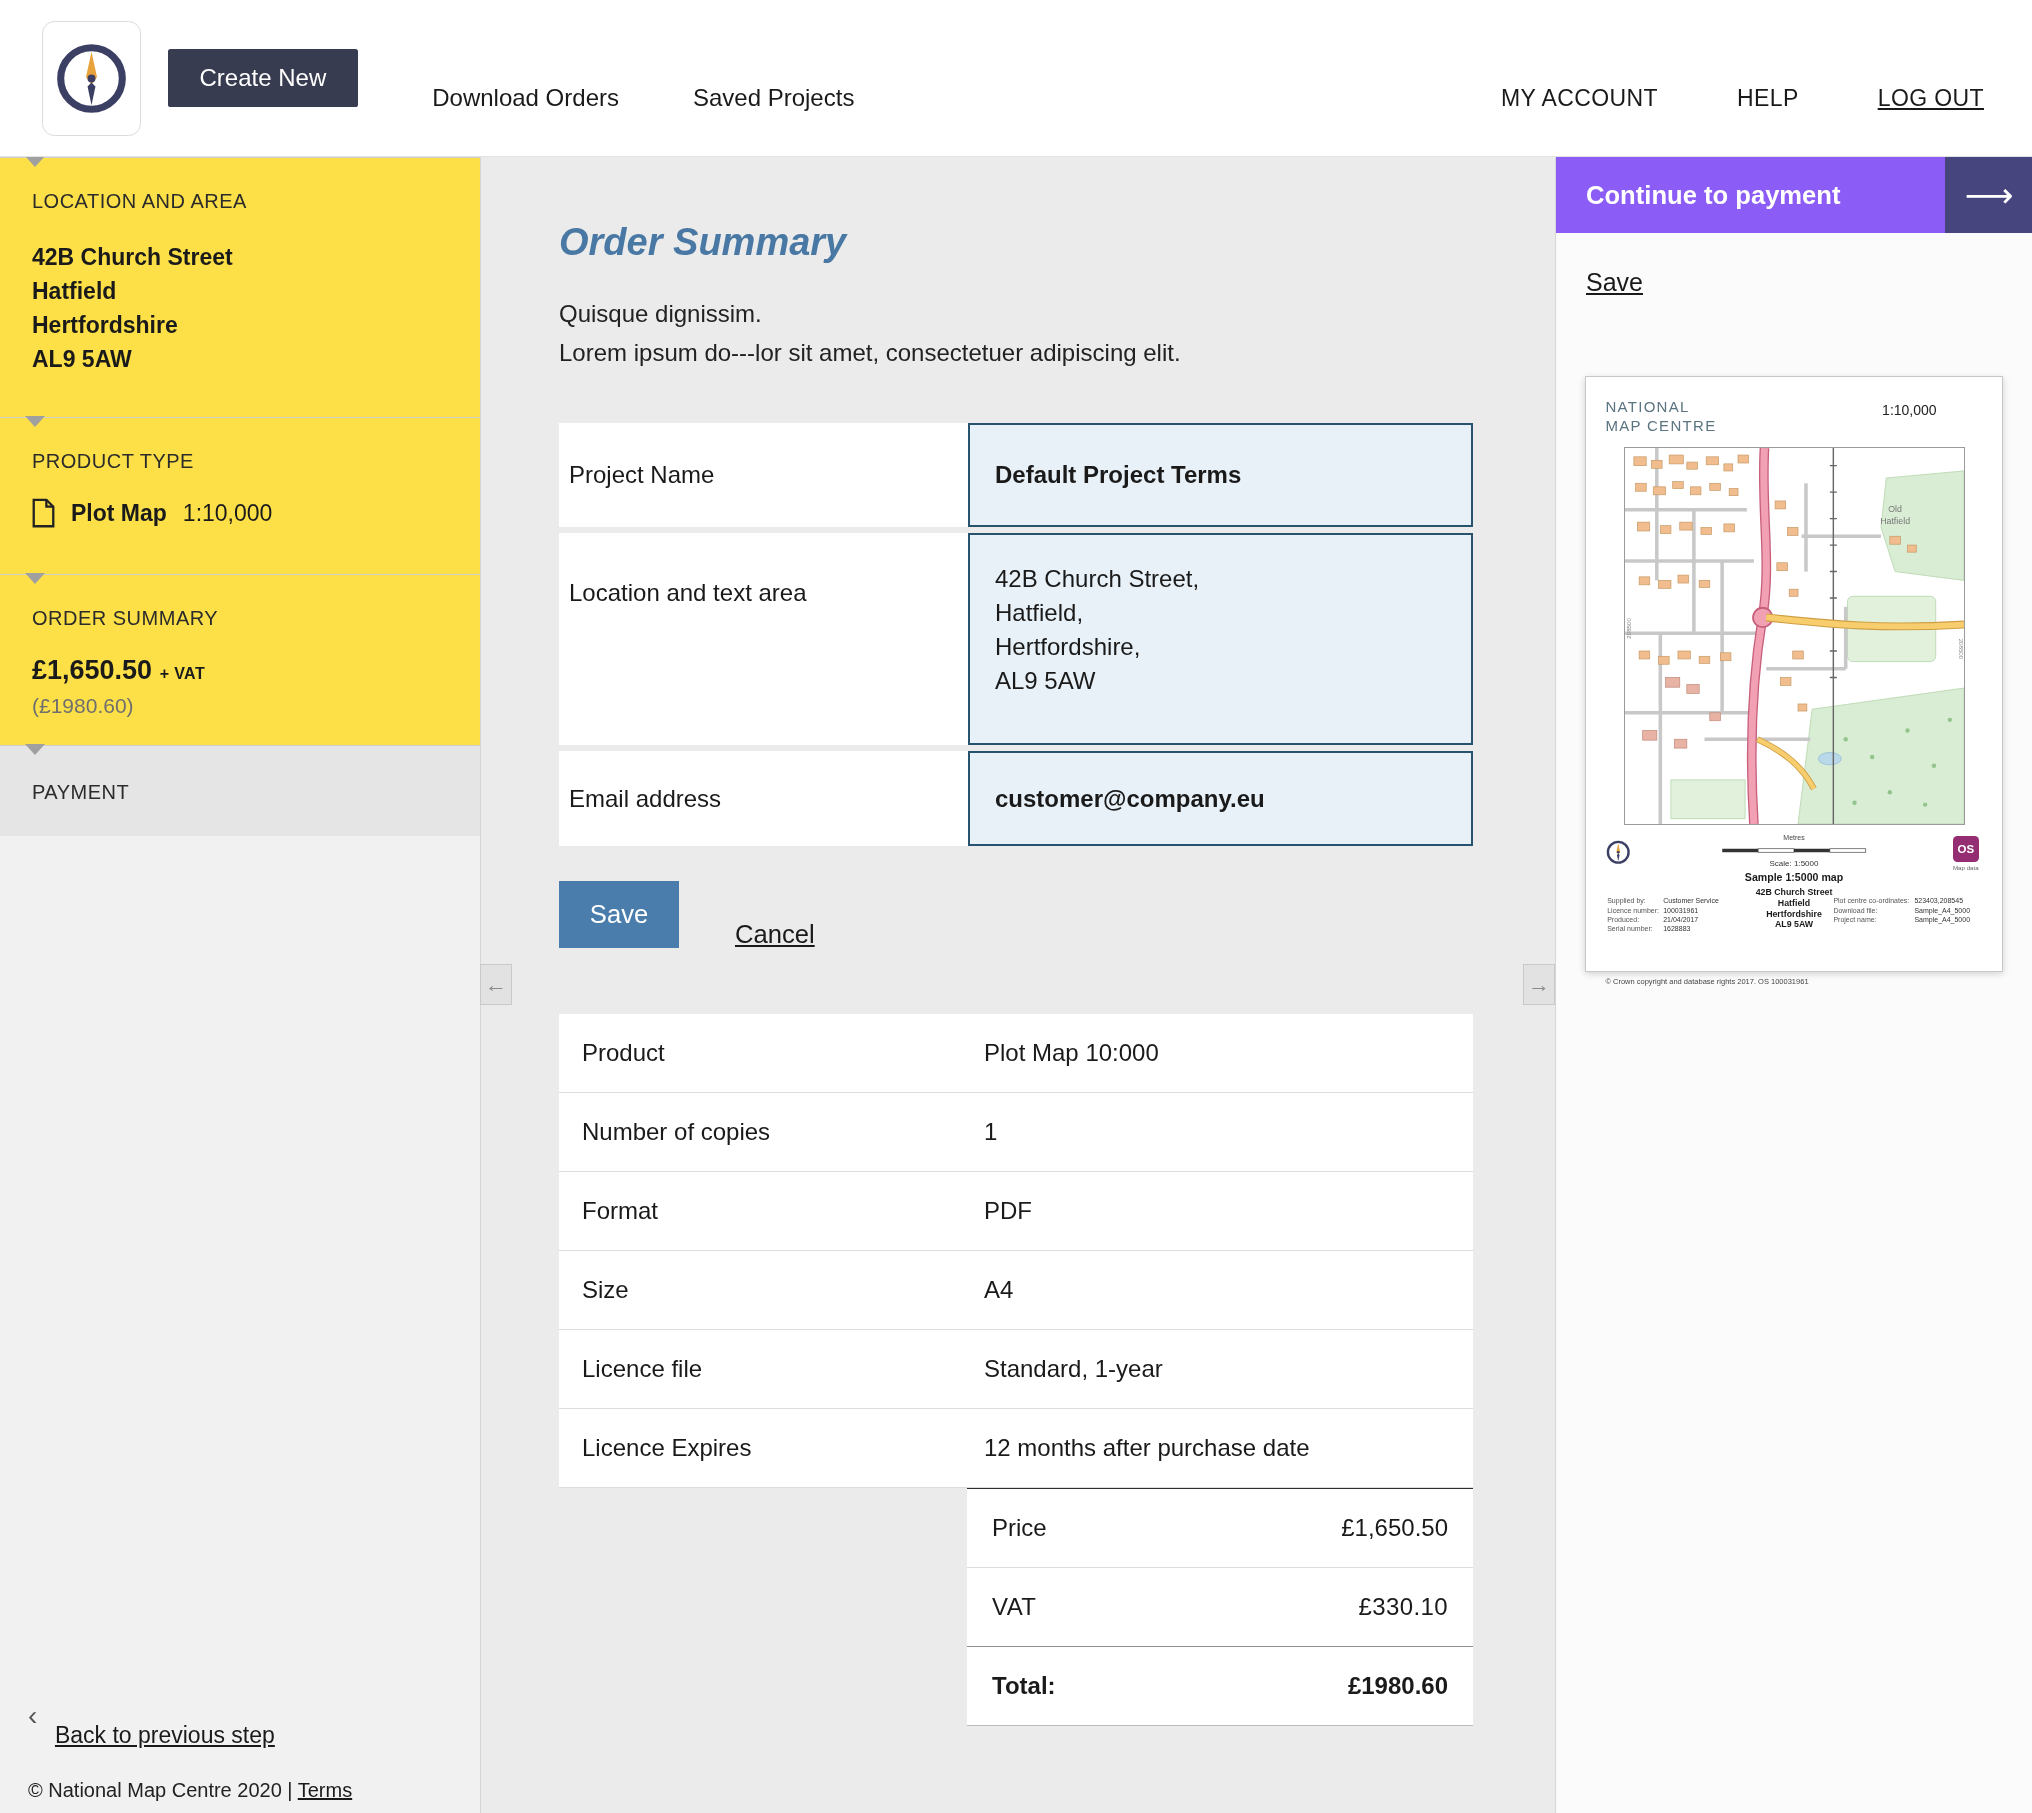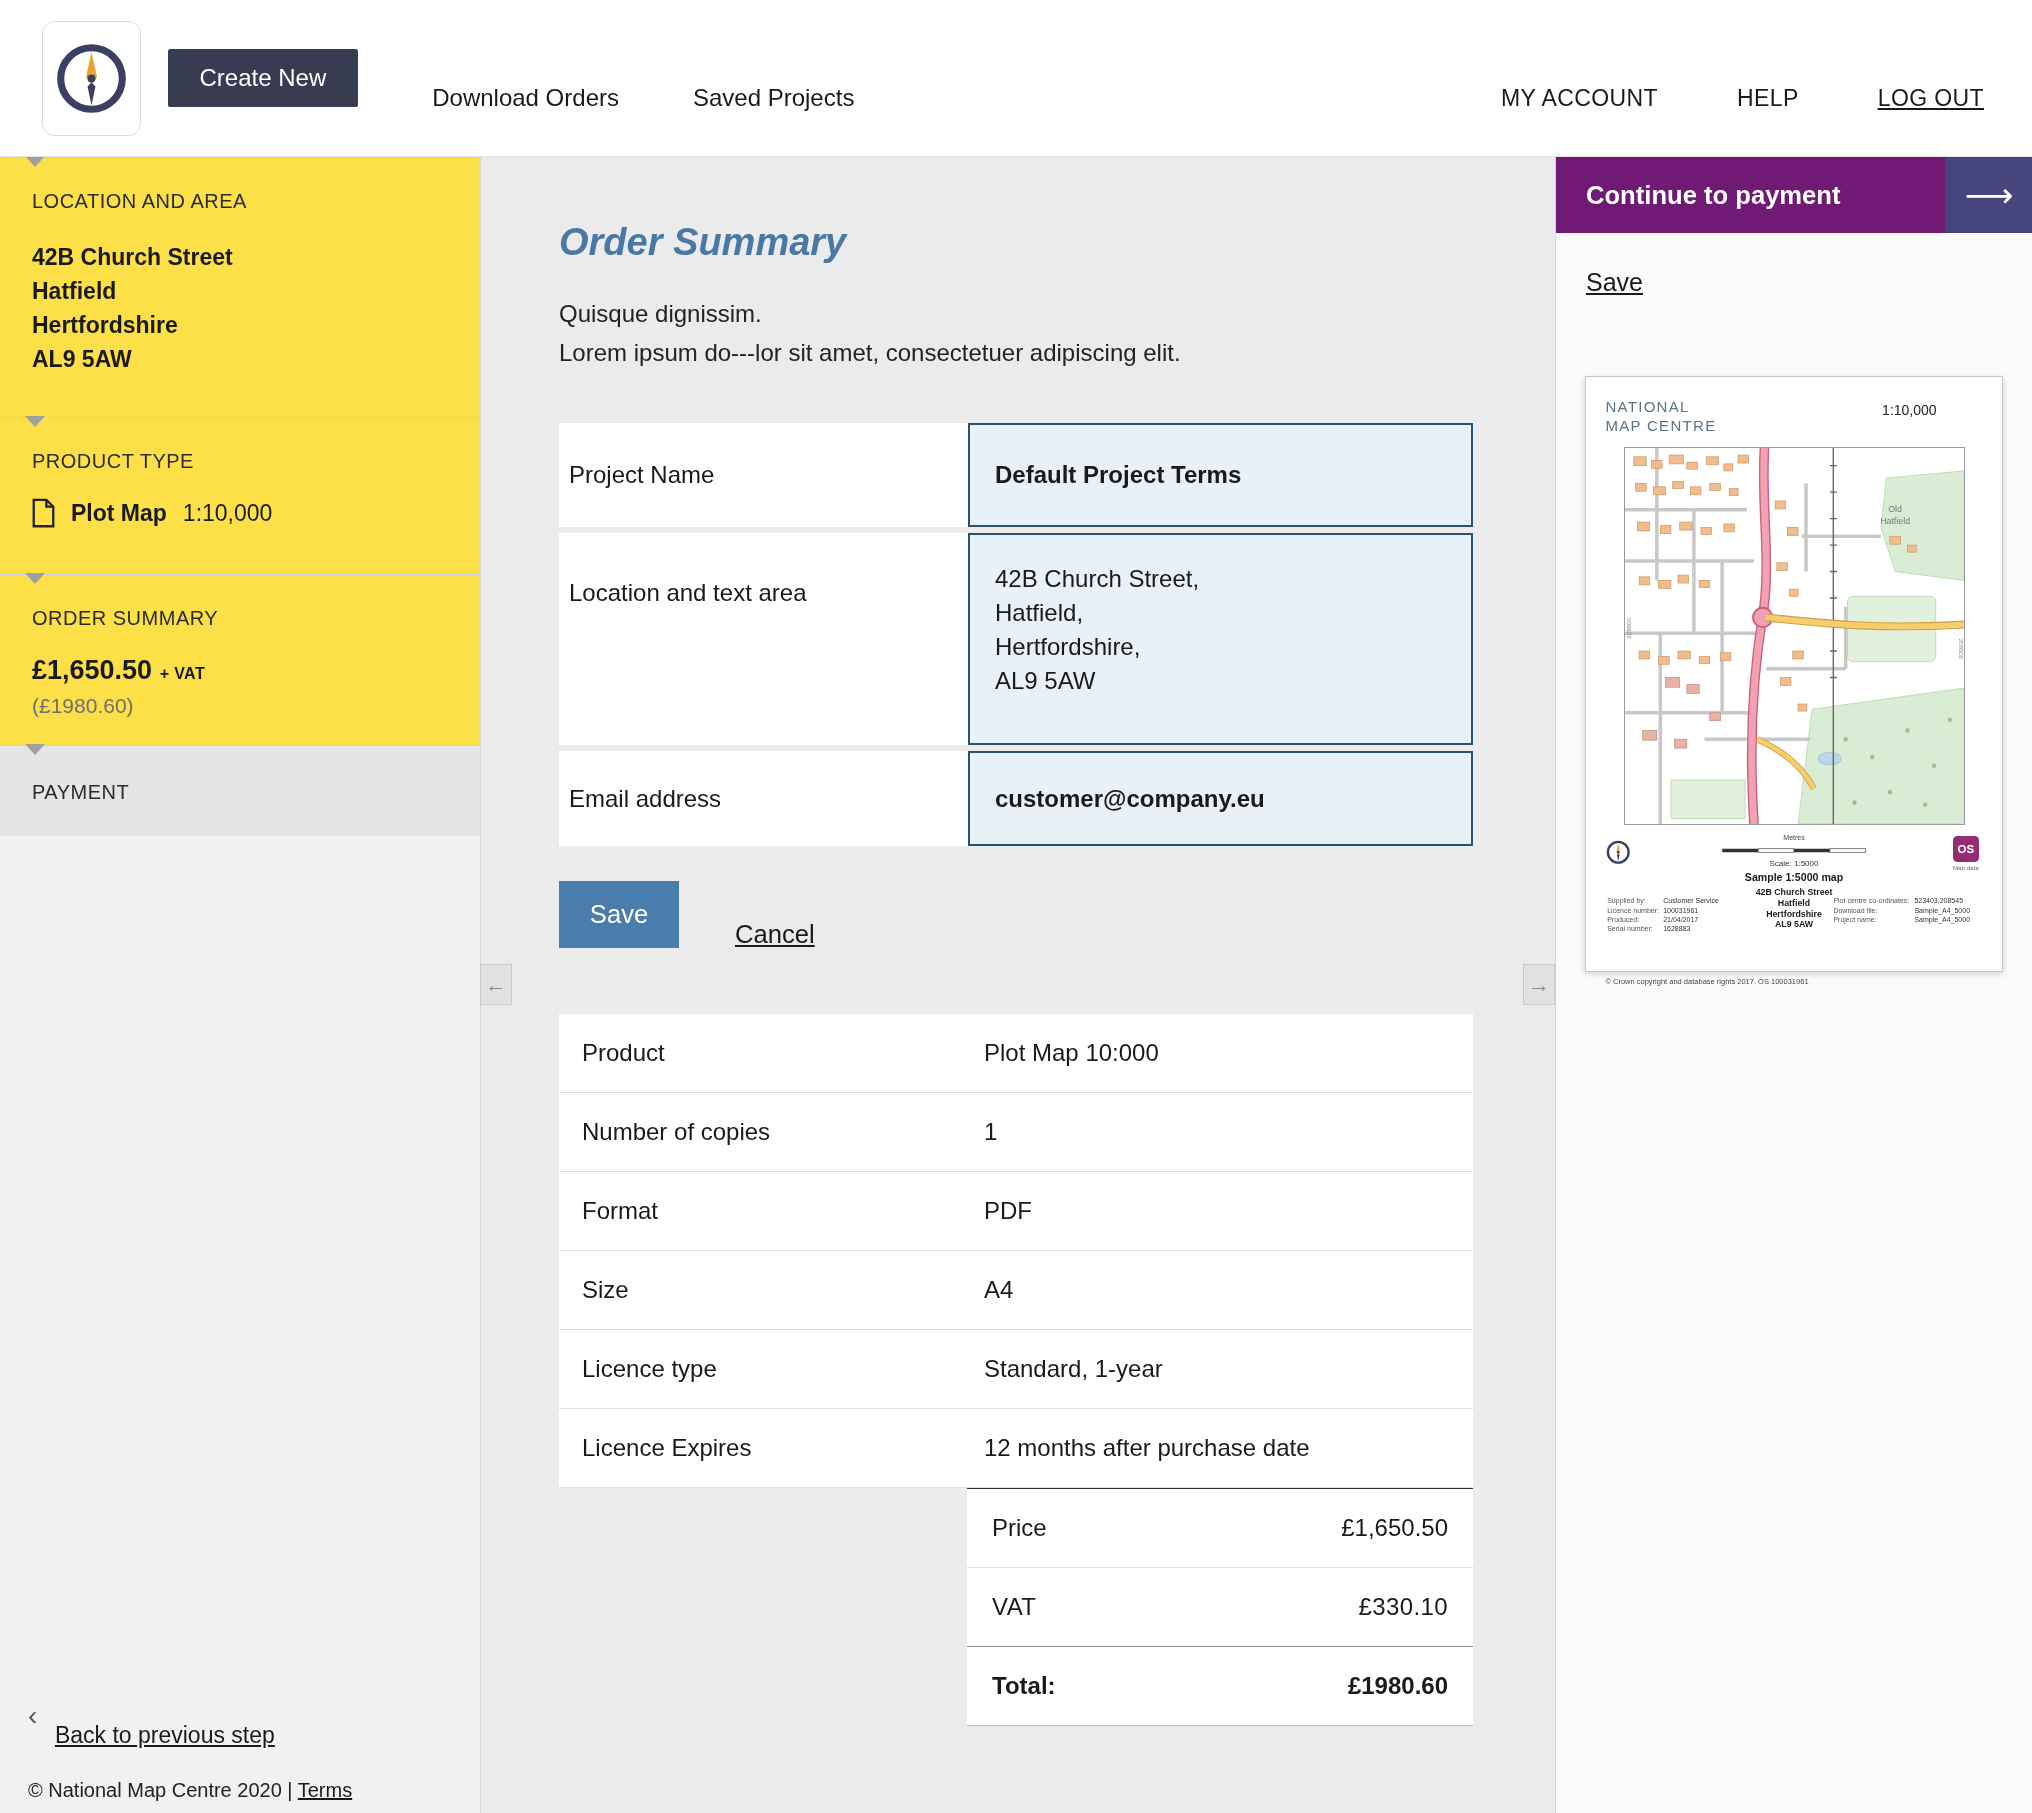--- a/index.html
+++ b/index.html
@@ -107,21 +107,21 @@
   }
   .t-row.vat { border-bottom:0.9px solid #8f8f8f; }
   .t-row.total { font-weight:bold; border-bottom:0.9px solid #bbb; }
 
   
   .rightbar {
     position:absolute; top:157px; left:1555px; right:0; bottom:0;
     background:#fbfbfb; border-left:0.9px solid #d6d6d6;
   }
   .continue { height:76px; display:flex; align-items:stretch; cursor:pointer; }
-  .continue-label { flex:1; background:#701a75; color:#fff; font-size:25.6px; font-weight:bold; display:flex; align-items:center; padding-left:30px; }
+  .continue-label { flex:1; background:#8b5cf6; color:#fff; font-size:25.6px; font-weight:bold; display:flex; align-items:center; padding-left:30px; }
   .continue-arrow { width:88px; background:#47457d; color:#fff; font-size:34px; display:flex; align-items:center; justify-content:center; }
   .save-link { display:inline-block; margin:35px 0 0 30px; font-size:25px; text-decoration:underline; cursor:pointer; }
 
   .preview {
     position:absolute; top:219px; left:29px; width:418px; height:596px;
     background:#fff; border:0.9px solid #c8c8c8; box-shadow:0 1.8px 7px rgba(0,0,0,.18);
     padding:21px 19.4px 0 19.4px;
   }
   .pv-head { display:flex; align-items:flex-start; }
   .brand { font-size:15px; letter-spacing:1.3px; color:#5a7480; line-height:18.5px; }
@@ -275,21 +275,21 @@
     </div>
     <div class="d-row">
       <div class="d-label">Format</div>
       <div>PDF</div>
     </div>
     <div class="d-row">
       <div class="d-label">Size</div>
       <div>A4</div>
     </div>
     <div class="d-row">
-      <div class="d-label">Licence type</div>
+      <div class="d-label">Licence file</div>
       <div>Standard, 1-year</div>
     </div>
     <div class="d-row">
       <div class="d-label">Licence Expires</div>
       <div>12 months after purchase date</div>
     </div>
   </div>
 
   <div class="totals">
     <div class="t-row">

